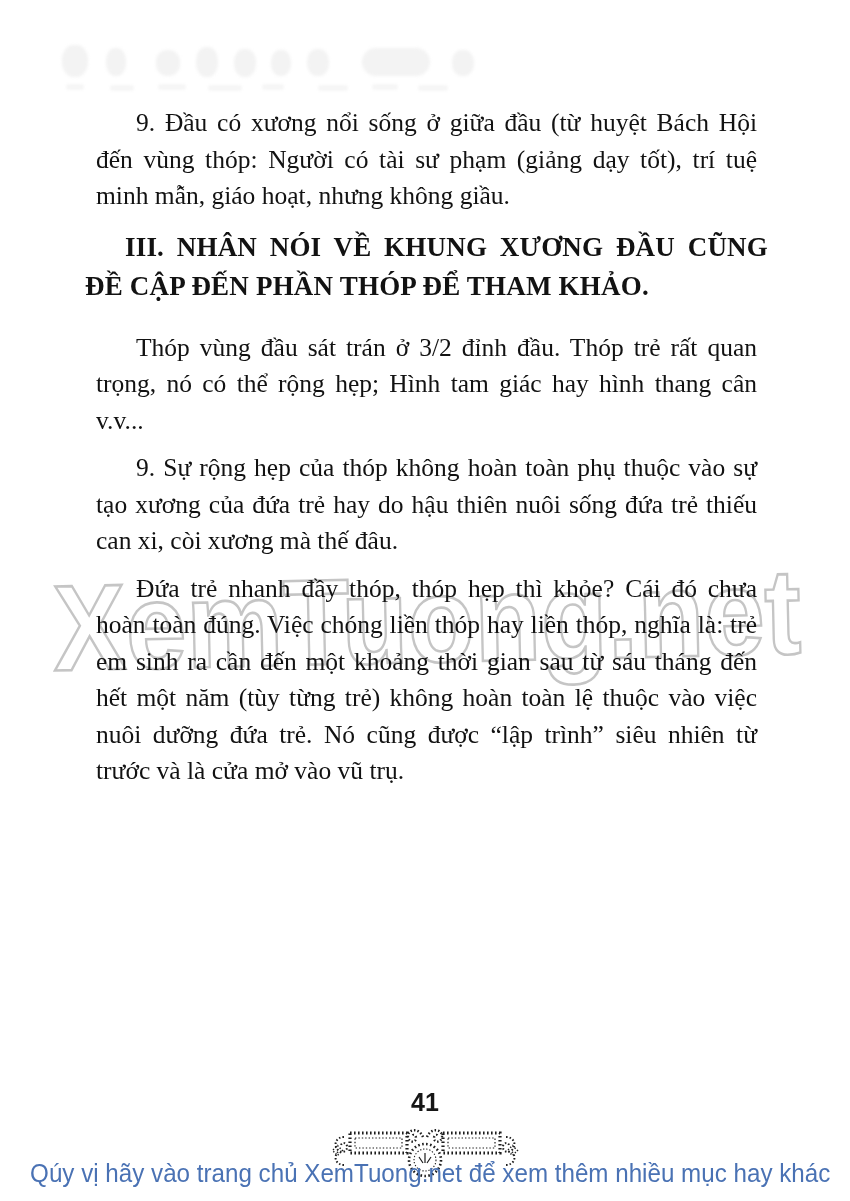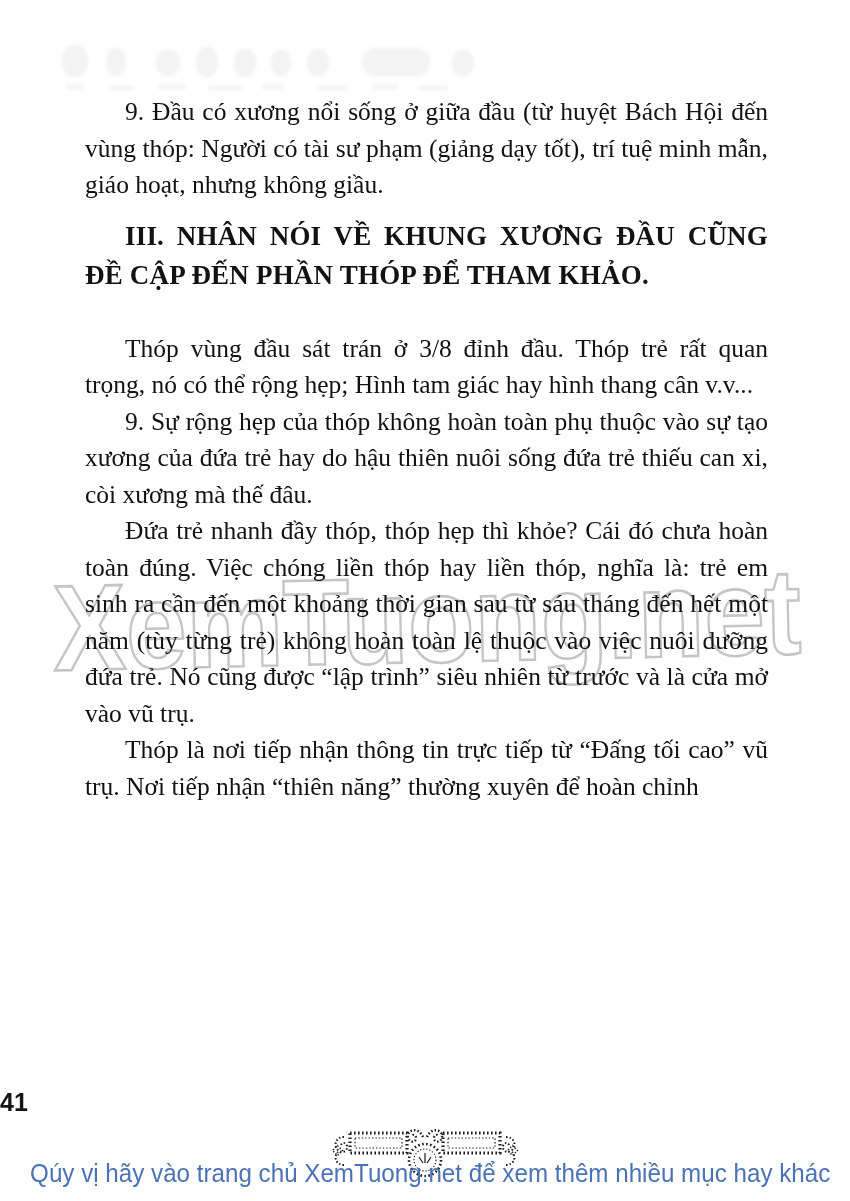--- a/index.html
+++ b/index.html
@@ -41,35 +41,36 @@
   .content{
     position:absolute;
     left:85px;top:94px;
     width:683px;
     z-index:1;
     font-size:25.5px;
     line-height:36.5px;
     text-align:justify;
   }
   .content p{
-    margin:0;
+    margin:11px;
     text-indent:40px;
   }
   .content h2{
-    margin:13px 0 36px 0;
+    margin:13px 0 24px 0;
     font-size:27px;
     line-height:39px;
     font-weight:bold;
     text-indent:40px;
     letter-spacing:0.2px;
   }
   
   .pagenum{
     position:absolute;
     top:1088px;left:0;width:100%;
+    text-align:center;
     font-family:"Liberation Sans", sans-serif;
     font-weight:bold;
     font-size:25px;
     color:#161616;
     z-index:2;
   }
   .ornament{
     position:absolute;
     top:1117px;left:50%;
     transform:translateX(-50%);
@@ -117,24 +118,23 @@
 
   <div class="watermark">
     <svg width="764" height="168" viewBox="0 0 764 168">
       <text x="8" y="128" textLength="748" lengthAdjust="spacingAndGlyphs" fill="#ffffff" fill-opacity="0.35" stroke="#9f9f9f" stroke-opacity="0.6" stroke-width="2.6">XemTuong.net</text>
     </svg>
   </div>
 
   <div class="content" style="color: rgb(18, 18, 18);">
     <p>9. Đầu có xương nổi sống ở giữa đầu (từ huyệt Bách Hội đến vùng thóp: Người có tài sư phạm (giảng dạy tốt), trí tuệ minh mẫn, giáo hoạt, nhưng không giầu.</p>
     <h2>III. NHÂN NÓI VỀ KHUNG XƯƠNG ĐẦU CŨNG ĐỀ CẬP ĐẾN PHẦN THÓP ĐỂ THAM KHẢO.</h2>
-    <p>Thóp vùng đầu sát trán ở 3/8 đỉnh đầu. Thóp trẻ rất quan trọng, nó có thể rộng hẹp; Hình tam giác hay hình thang cân v.v...</p>
+    <p>Thóp vùng đầu sát trán ở 3/2 đỉnh đầu. Thóp trẻ rất quan trọng, nó có thể rộng hẹp; Hình tam giác hay hình thang cân v.v...</p>
     <p>9. Sự rộng hẹp của thóp không hoàn toàn phụ thuộc vào sự tạo xương của đứa trẻ hay do hậu thiên nuôi sống đứa trẻ thiếu can xi, còi xương mà thế đâu.</p>
     <p>Đứa trẻ nhanh đầy thóp, thóp hẹp thì khỏe? Cái đó chưa hoàn toàn đúng. Việc chóng liền thóp hay liền thóp, nghĩa là: trẻ em sinh ra cần đến một khoảng thời gian sau từ sáu tháng đến hết một năm (tùy từng trẻ) không hoàn toàn lệ thuộc vào việc nuôi dưỡng đứa trẻ. Nó cũng được “lập trình” siêu nhiên từ trước và là cửa mở vào vũ trụ.</p>
-    <p>Thóp là nơi tiếp nhận thông tin trực tiếp từ “Đấng tối cao” vũ trụ. Nơi tiếp nhận “thiên năng” thường xuyên để hoàn chỉnh</p>
   </div>
 
   <div class="pagenum">41</div>
 
   <div class="ornament">
     <svg width="190" height="68" viewBox="0 0 190 68">
       <g fill="none" stroke="#1d1d1d">
         <path d="M14 20 C6 20 3 28 8 33 C12 37 18 34 17 29 C16 25 11 25 11 29" stroke-width="2" stroke-dasharray="1.5 2"></path>
         <path d="M14 48 C6 48 3 40 8 35" stroke-width="2" stroke-dasharray="1.5 2"></path>
         <rect x="4" y="30" width="7" height="7" transform="rotate(45 7.5 33.5)" stroke-width="1.5" stroke-dasharray="1.3 1.8"></rect>

